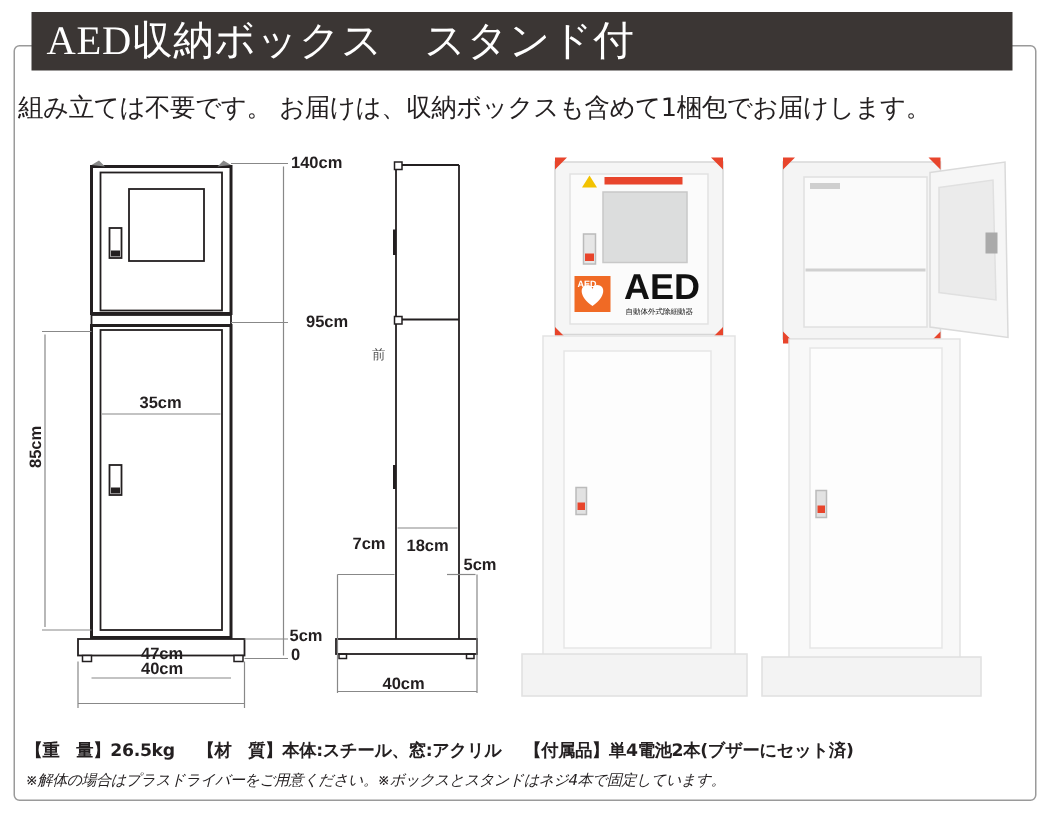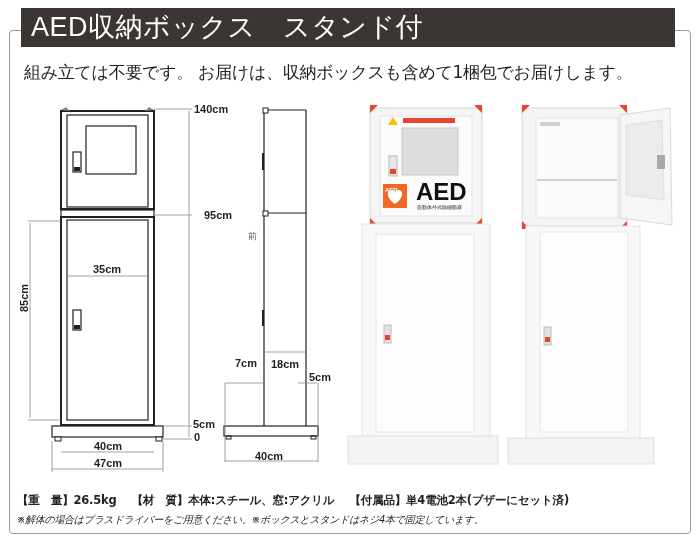--- a/index.html
+++ b/index.html
@@ -6,25 +6,25 @@
   html, body { width: 700px; height: 542px; background: #ffffff; overflow: hidden; }
   body { position: relative; font-family: "DejaVu Sans", sans-serif; color: #231f20; }
 
   .frame {
     position: absolute; left: 9px; top: 30px; width: 682px; height: 504px;
     border: 1.5px solid #9a9a9a; border-radius: 4px; background: #fff;
   }
   .title-bar {
     position: absolute; left: 21px; top: 8px; width: 654px; height: 39px;
     background: #3b3634; color: #fff;
-    font-family: Liberation Sans, sans-serif; font-weight: 300;
+    font-family: Liberation Serif, serif; font-weight: 300;
     font-size: 27px; line-height: 39px; padding-left: 10px; letter-spacing: 0.5px;
   }
   .subtitle {
-    position: absolute; left: 24px; top: 60px; width: 660px;
+    position: absolute; left: 12px; top: 60px; width: 660px;
     font-size: 17px; line-height: 24px; color: #231f20; letter-spacing: -0.3px;
   }
 
   .diagram { position: absolute; left: 0; top: 0; width: 700px; height: 542px; }
   .dim-label { position: absolute; font-family: "Liberation Sans", sans-serif; font-weight: bold; font-size: 11px; color: #231f20; }
   .small-label { position: absolute; font-size: 9px; color: #555; }
 
   .photo { position: absolute; text-align: center; }
 
   .spec-line {
@@ -104,21 +104,21 @@
   </g>
 </svg>
 
 <div class="dim-label" style="left:194px; top:103px;">140cm</div>
 <div class="dim-label" style="left:194px; top:209px;margin-left:10px;">95cm</div>
 <div class="dim-label" style="left:18px; top:312px; transform: rotate(-90deg); transform-origin: left top;">85cm</div>
 <div class="dim-label" style="left:93px; top:263px;">35cm</div>
 <div class="dim-label" style="left:193px; top:418px;">5cm</div>
 <div class="dim-label" style="left:194px; top:431px;">0</div>
 <div class="dim-label" style="left:94px; top:440px;">40cm</div>
-<div class="dim-label" style="left:94px; top:457px;text-align:right;">47cm</div>
+<div class="dim-label" style="left:94px; top:430px;text-align:right;">47cm</div>
 
 <div class="small-label" style="left:248px; top:230px;">前</div>
 <div class="dim-label" style="left:271px; top:341px;margin-top:17px;">18cm</div>
 <div class="dim-label" style="left:235px; top:357px;">7cm</div>
 <div class="dim-label" style="left:309px; top:371px;">5cm</div>
 <div class="dim-label" style="left:255px; top:450px;">40cm</div>
 
 <div class="photo" style="left:340px; top:100px; width:160px; height:380px;">
   <svg width="160" height="380" viewBox="0 0 160 380">
     <rect x="30" y="8" width="112" height="115" fill="#f5f5f5" stroke="#d6d6d6"></rect>

